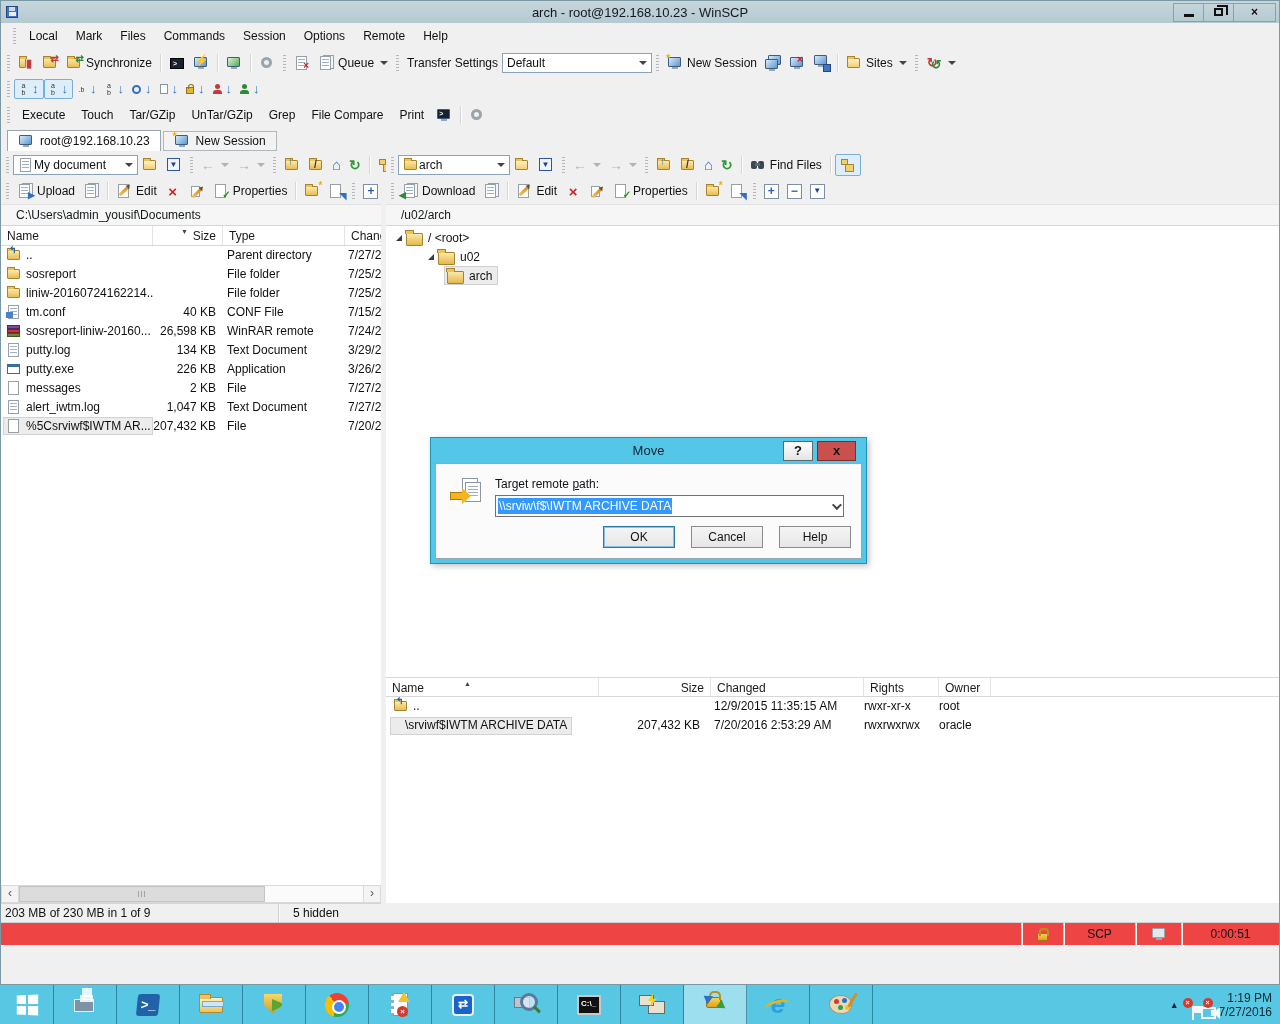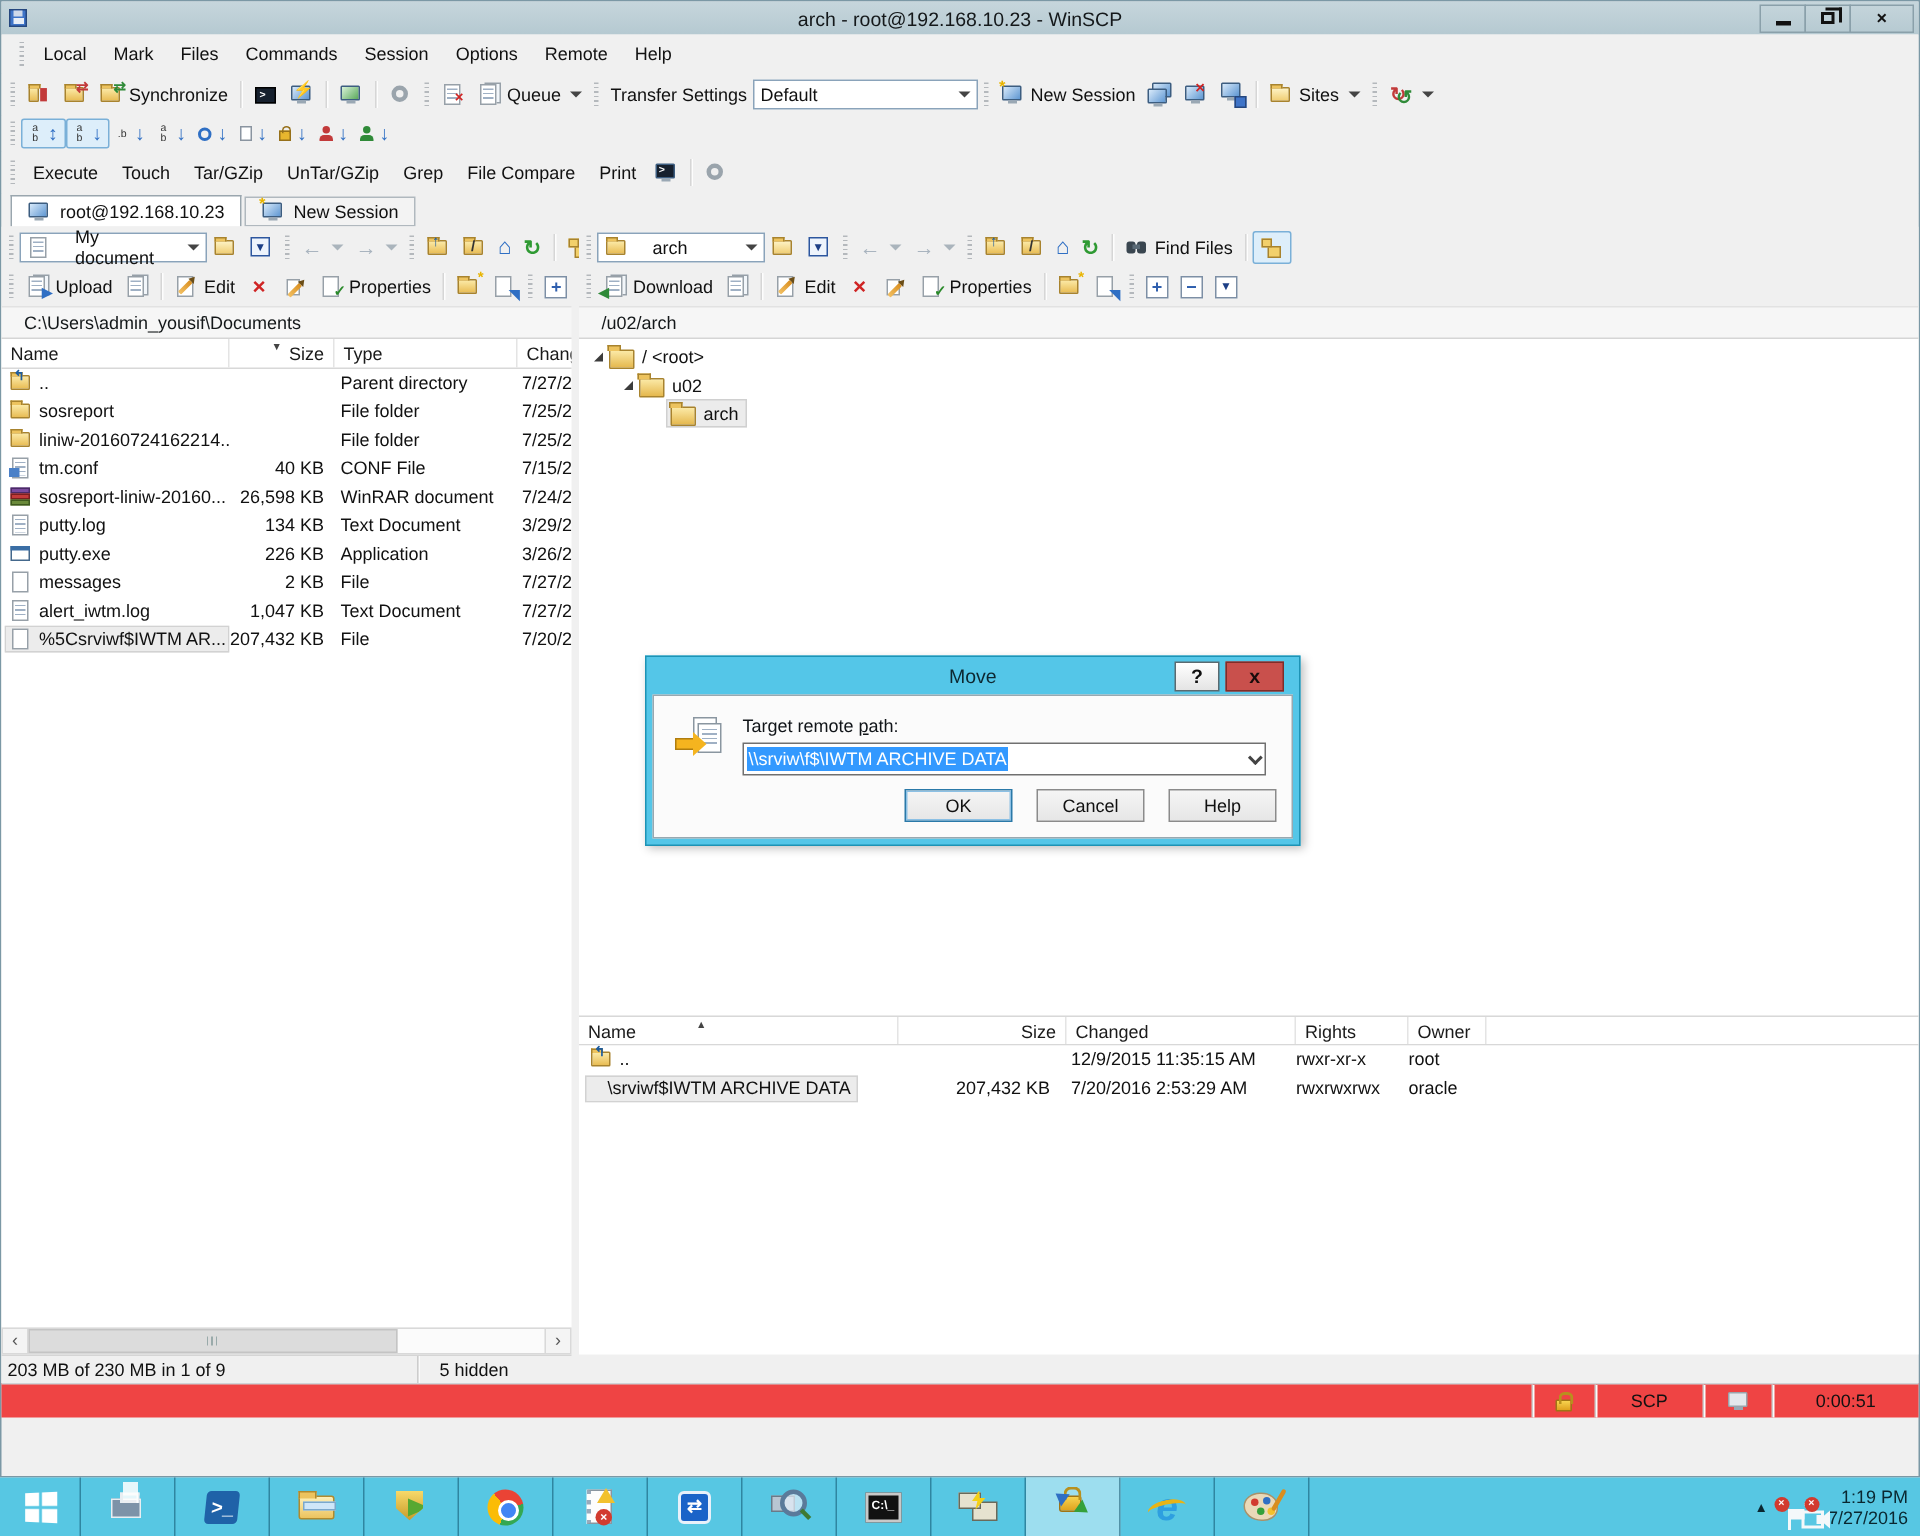--- a/index.html
+++ b/index.html
@@ -81,21 +81,21 @@
   .tabs { position:absolute; left:0; top:128px; right:0; height:22px; background:#f0f0f0; display:flex; align-items:flex-end; padding-left:6px; }
   .tab { display:flex; align-items:center; gap:6px; padding:0 10px; height:21px; border:1px solid #9aa6ae; border-bottom:none; background:#fff; }
   .tab.inactive { height:20px; background:#f3f3f3; border:1px solid #b0b8be; margin-left:2px; }
 
   
   .main { position:absolute; left:0; top:150px; right:0; bottom:62px; background:#f0f0f0; }
   .lpanel { position:absolute; left:0; top:0; width:380px; bottom:0; }
   .rpanel { position:absolute; left:385px; right:0; top:0; bottom:0; }
   .ptb { display:flex; align-items:center; background:#f0f0f0; padding-left:1px; }
   .ptb1 { height:27px; } .ptb2 { height:26px; }
-  .pcombo { display:flex; align-items:center; gap:16px; height:20px; border:1px solid #8aa3ba; background:#fff; padding:0 4px; flex:none; }
+  .pcombo { display:flex; align-items:center; gap:0; height:20px; border:1px solid #8aa3ba; background:#fff; padding:0 4px; flex:none; }
   .ppath { height:22px; background:#f6f6f6; border-top:1px solid #e2e2e2; border-bottom:1px solid #d5d5d5; line-height:20px; padding-left:15px; color:#14181a; }
   .pane-white { position:absolute; left:0; right:0; background:#fff; border:1px solid #d3d7da; border-top:none; }
 
   .hrow { position:absolute; left:0; right:0; height:20px; background:#fff; border-bottom:1px solid #d8d8d8; }
   .hcell { position:absolute; top:0; bottom:0; border-right:1px solid #e4e4e4; padding:3px 6px 0 6px; color:#1a1a1a; overflow:hidden; white-space:nowrap; }
   .hcell.right { text-align:right; }
   .sortmark { position:absolute; top:2px; font-size:7px; color:#444; }
 
   .frow { position:relative; height:19px; white-space:nowrap; }
   .fcell { position:absolute; top:0; height:19px; line-height:19px; overflow:hidden; white-space:nowrap; }
@@ -610,21 +610,21 @@
           <div class="frow">
             <span class="fcell c-name"><span class="namebox">
                   <span class="ic">
                     <span class="ovl" style="left:1px;top:2px;width:13px;height:4px;background:#7a4a9e;border:1px solid #4a2a66"></span>
                     <span class="ovl" style="left:1px;top:6px;width:13px;height:4px;background:#c23a3a;border:1px solid #7a1f1f"></span>
                     <span class="ovl" style="left:1px;top:10px;width:13px;height:4px;background:#6a8a3a;border:1px solid #3f5a1f"></span>
                   </span>
                   <span>sosreport-liniw-20160...</span>
                 </span></span>
             <span class="fcell c-size">26,598 KB</span>
-              <span class="fcell c-type">WinRAR document</span>
+              <span class="fcell c-type">WinRAR remote</span>
               <span class="fcell c-chg">7/24/2</span>
           </div>
           <div class="frow">
             <span class="fcell c-name"><span class="namebox">
                   <span class="ic">
                     <span class="doc lines"></span>
                   </span>
                   <span>putty.log</span>
                 </span></span>
             <span class="fcell c-size">134 KB</span>
@@ -818,21 +818,21 @@
             </span>
         </div>
         <div class="ppath">/u02/arch</div>
 
         <div class="pane-white" style="top:75px;height:451px;border:none">
           <div class="titem" style="padding-left:10px;margin-top:2px">
             <span class="exp"></span>
             <span class="tfold"></span>
             <span>/ &lt;root&gt;</span>
           </div>
-          <div class="titem" style="padding-left:30px">
+          <div class="titem" style="padding-left:42px">
             <span class="exp"></span>
             <span class="tfold"></span>
             <span>u02</span>
           </div>
           <div class="titem" style="padding-left:58px">
             <span class="tsel">
               <span class="tfold"></span>
               <span>arch</span>
             </span>
           </div>

